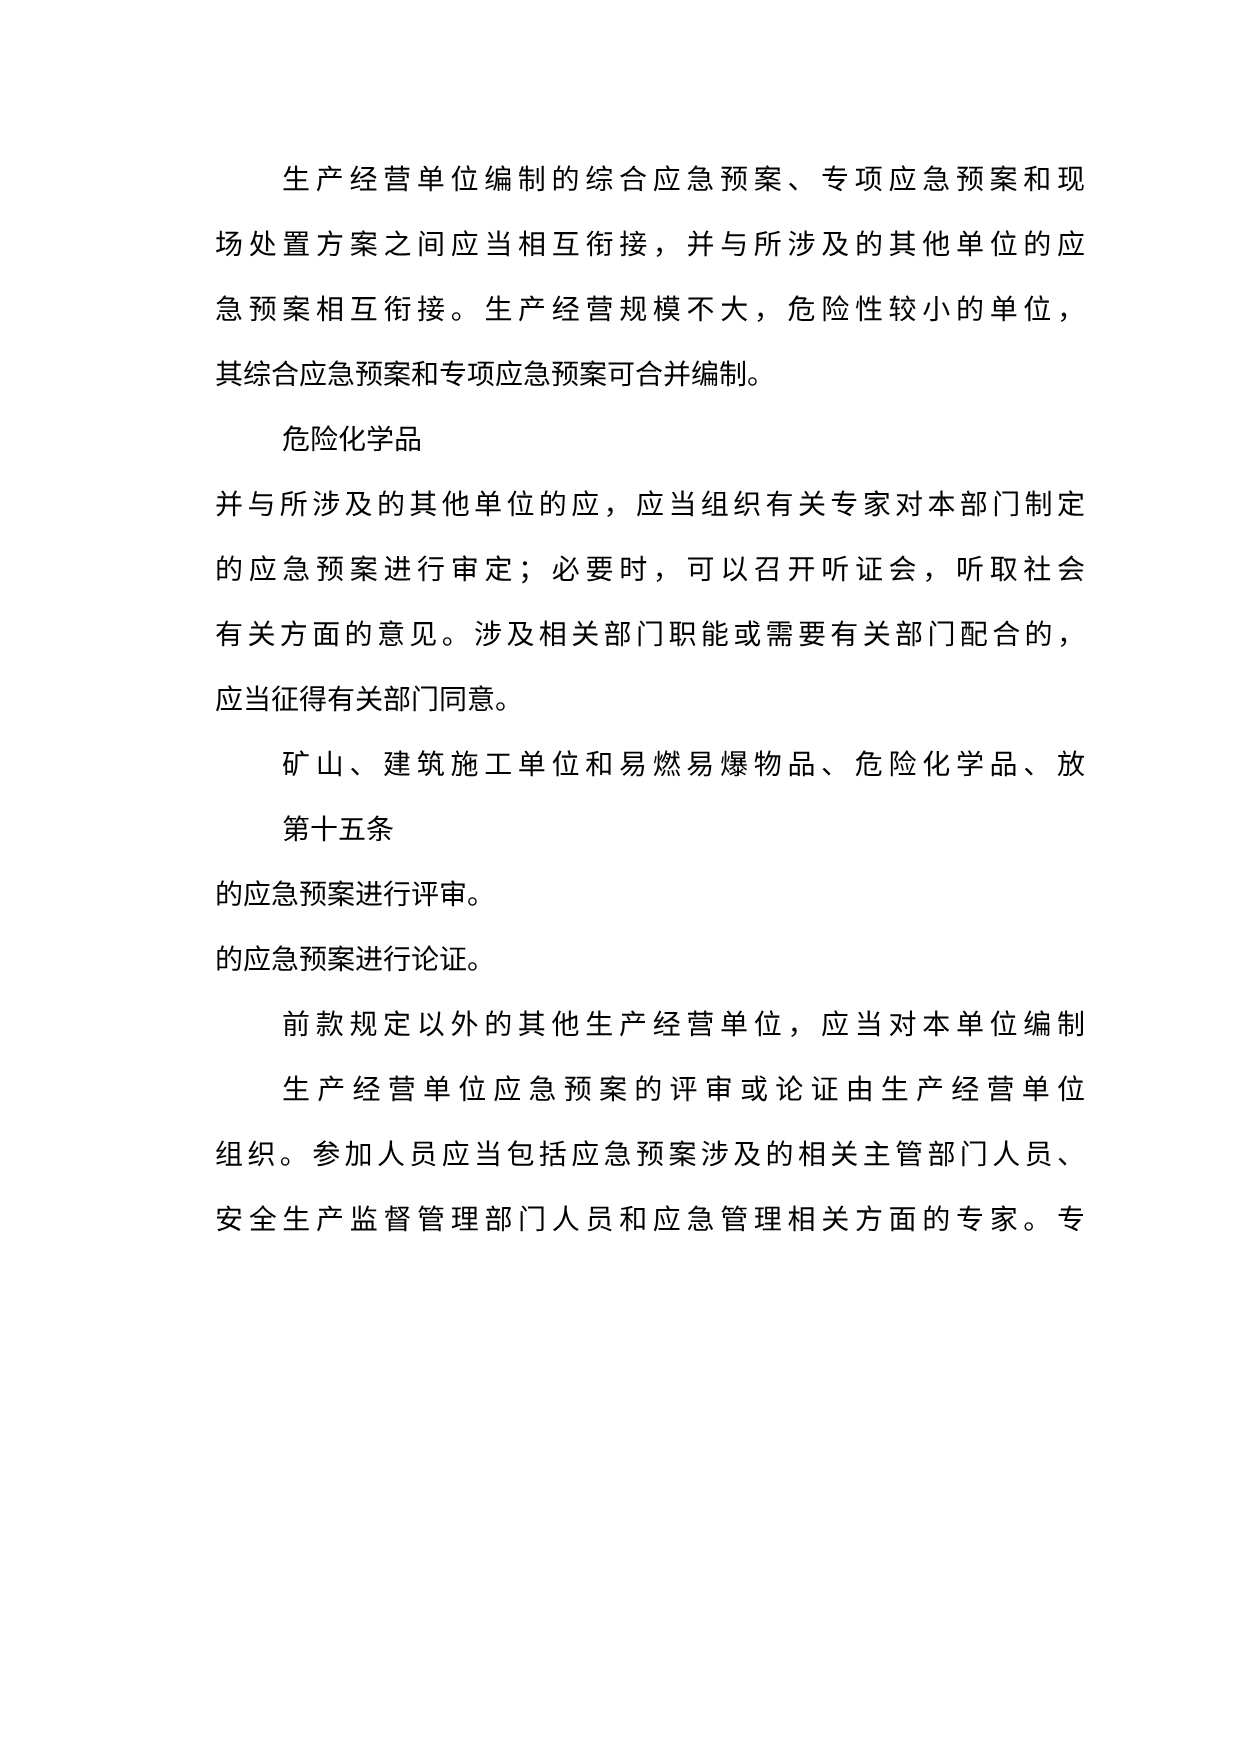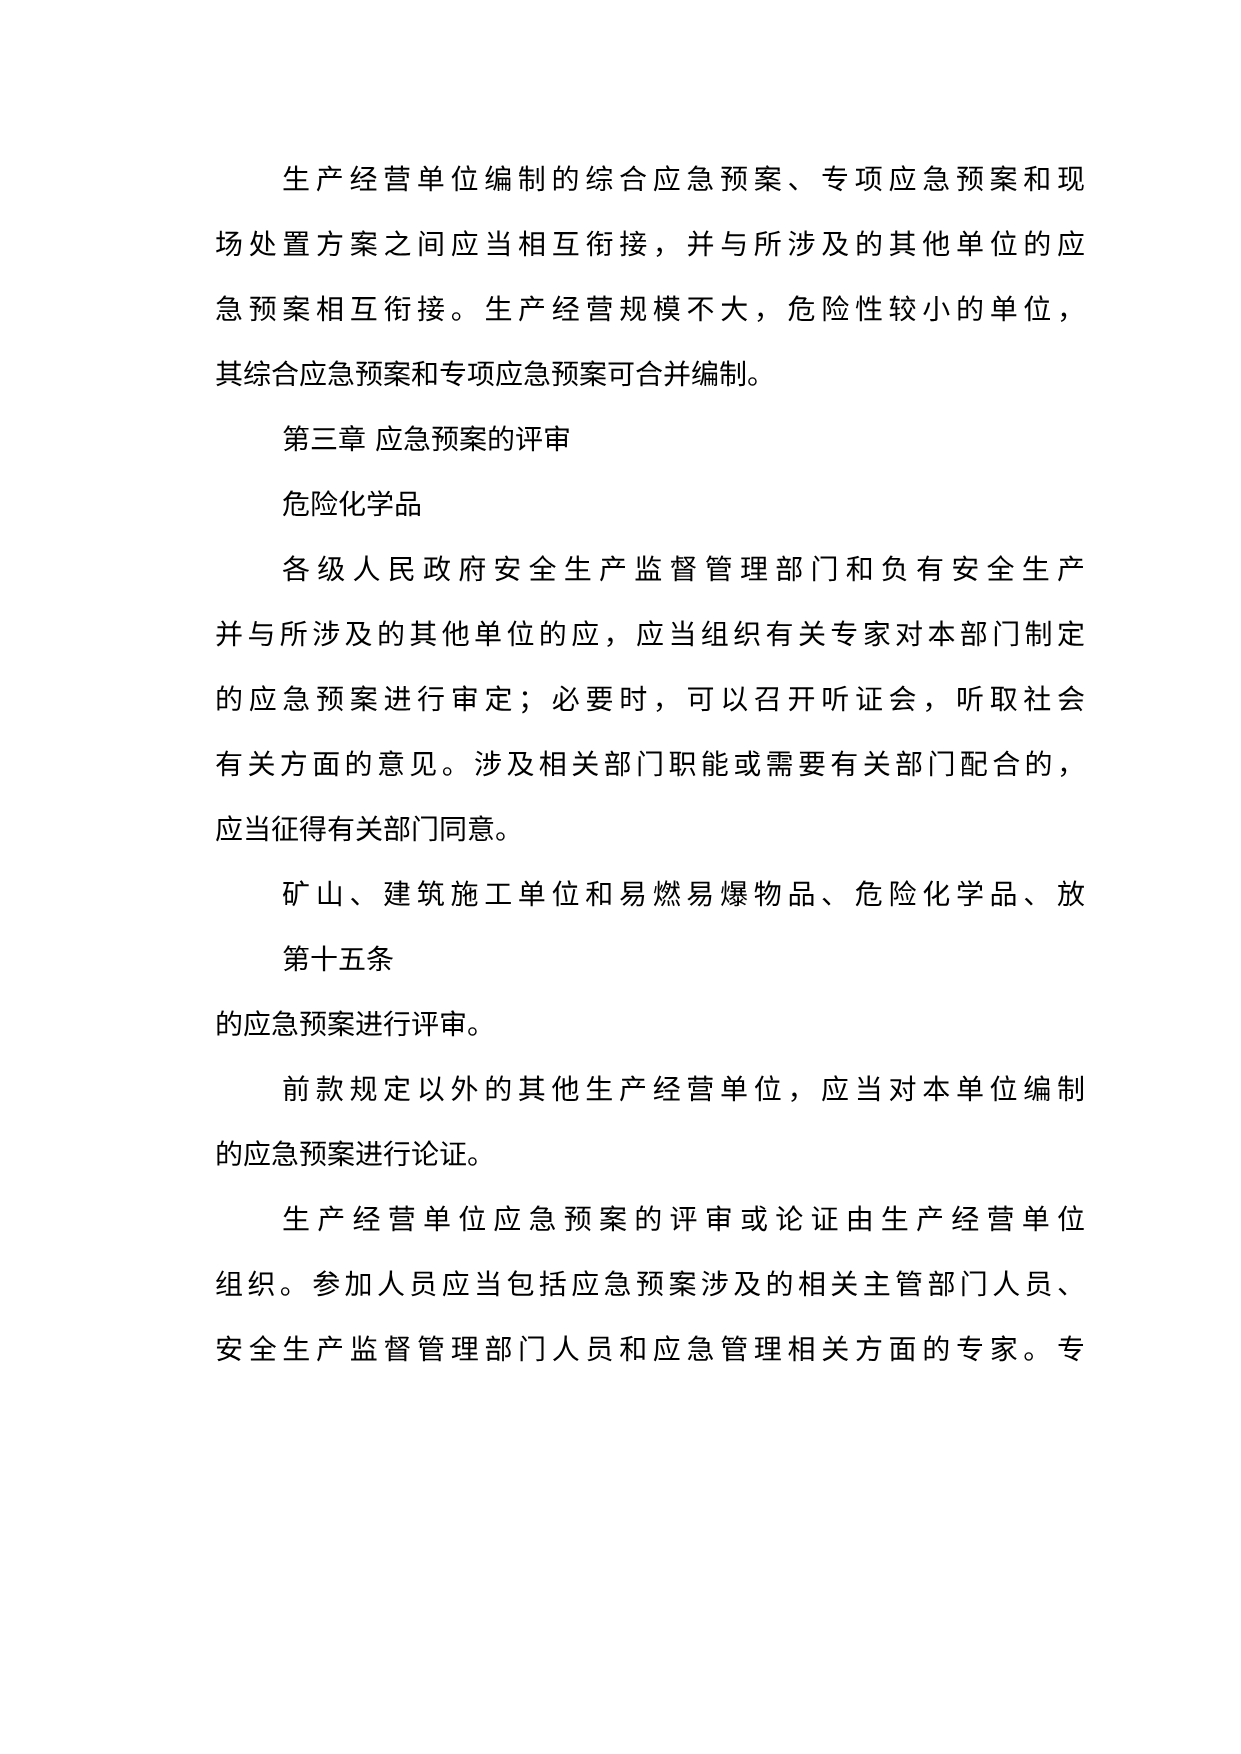--- a/index.html
+++ b/index.html
@@ -32,29 +32,27 @@
 </style>
 </head>
 <body style="background: rgb(255, 255, 255);">
 
 <main class="page" style="background: rgb(255, 255, 255); color: rgb(0, 0, 0);">
   <div>
       <div class="line indent fill">生产经营单位编制的综合应急预案、专项应急预案和现</div>
       <div class="line fill">场处置方案之间应当相互衔接，并与所涉及的其他单位的应</div>
       <div class="line fill">急预案相互衔接。生产经营规模不大，危险性较小的单位，</div>
       <div class="line">其综合应急预案和专项应急预案可合并编制。</div>
-      <div class="line indent">第三章 应急预案的评审</div>
       <div class="line indent">危险化学品</div>
-      <div class="line indent fill">各级人民政府安全生产监督管理部门和负有安全生产</div>
       <div class="line fill">并与所涉及的其他单位的应，应当组织有关专家对本部门制定</div>
       <div class="line fill">的应急预案进行审定；必要时，可以召开听证会，听取社会</div>
       <div class="line fill">有关方面的意见。涉及相关部门职能或需要有关部门配合的，</div>
       <div class="line">应当征得有关部门同意。</div>
       <div class="line indent fill">矿山、建筑施工单位和易燃易爆物品、危险化学品、放</div>
       <div class="line indent">第十五条</div>
       <div class="line">的应急预案进行评审。</div>
+      <div class="line">的应急预案进行论证。</div>
       <div class="line indent fill">前款规定以外的其他生产经营单位，应当对本单位编制</div>
-      <div class="line">的应急预案进行论证。</div>
       <div class="line indent fill">生产经营单位应急预案的评审或论证由生产经营单位</div>
       <div class="line fill">组织。参加人员应当包括应急预案涉及的相关主管部门人员、</div>
       <div class="line fill">安全生产监督管理部门人员和应急管理相关方面的专家。专</div>
     </div>
 </main>
 
 </body></html>

